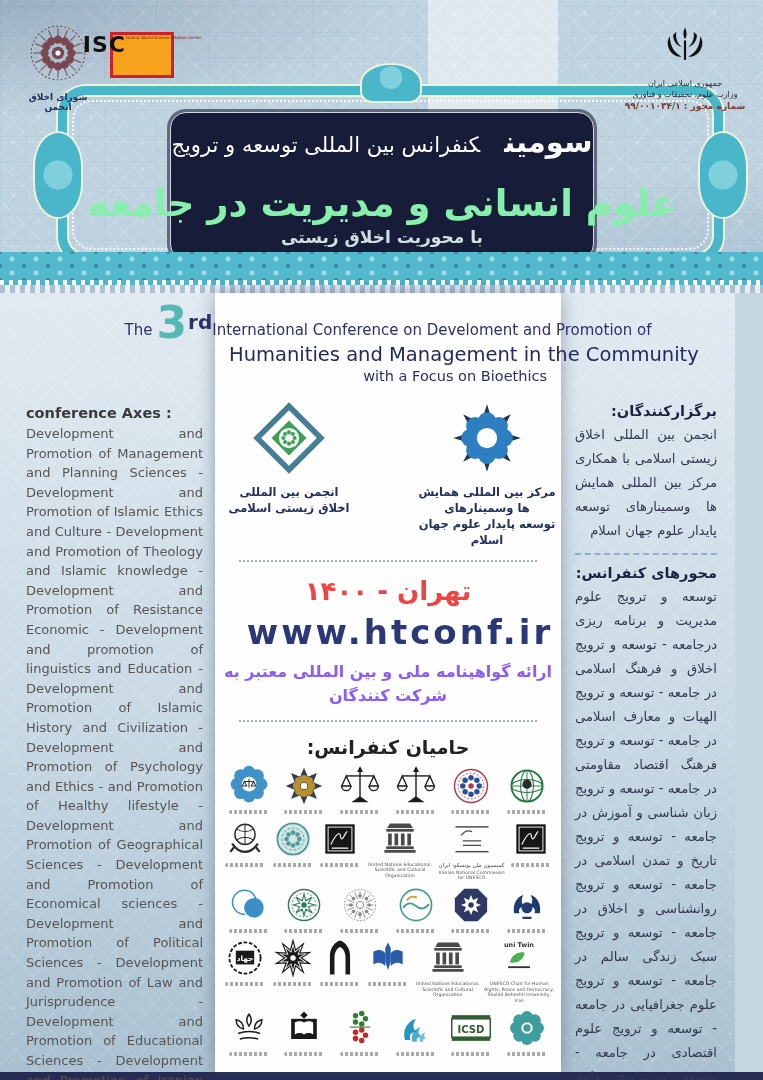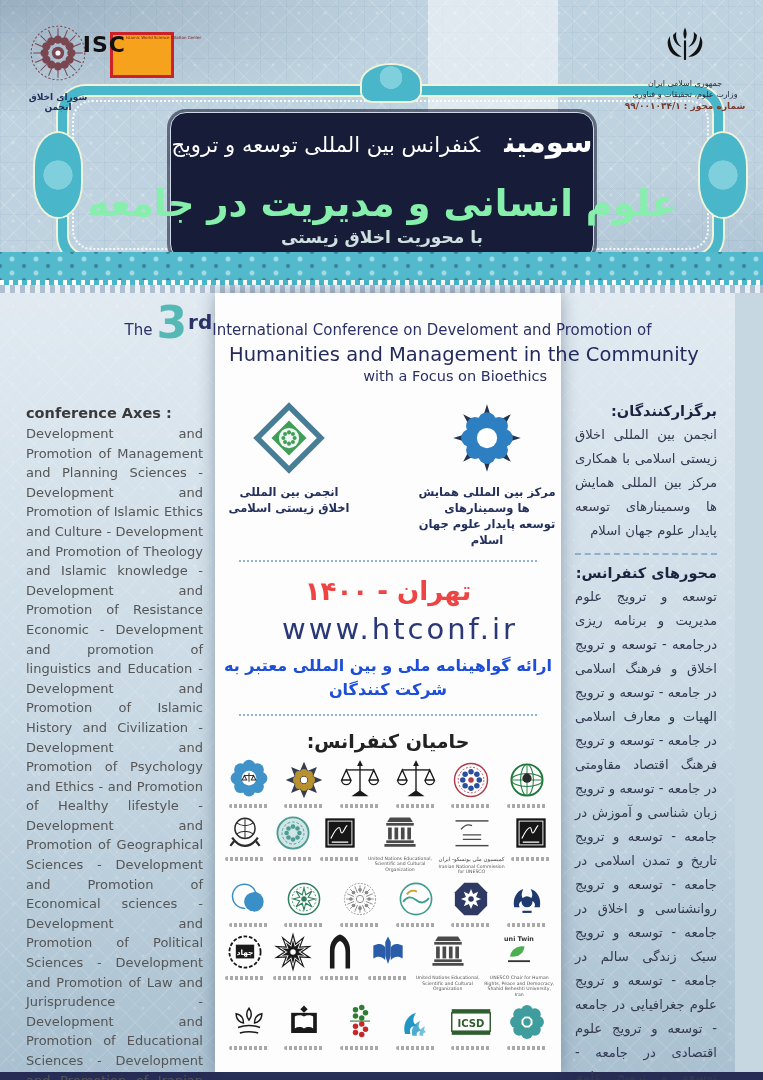--- a/index.html
+++ b/index.html
@@ -96,22 +96,22 @@
   .en-num{font-size:44px;font-weight:bold;color:#56b8b4;line-height:36px;margin:0 1px 0 4px;}
   .en-ord{font-size:20px;font-weight:bold;margin-top:-2px;}
   .en-line1 .rest{margin-top:14px;}
   .en-line2{font-size:19.5px;font-weight:normal;color:#232a5c;text-align:center;margin-top:2px;white-space:nowrap;}
   .en-line3{font-size:14.5px;text-align:right;margin-top:2px;}
   .org-logos{display:flex;justify-content:center;align-items:flex-start;gap:48px;margin-top:18px;}
   .org-item{text-align:center;width:150px;}
   .org-caption{font-size:11.5px;font-weight:bold;color:#23305c;direction:rtl;line-height:16px;margin-top:6px;}
   .dot-sep{width:86%;border-top:2px dotted #8fb3d4;margin:12px 0 0;}
   .city-year{font-size:26px;font-weight:bold;color:#ef4444;direction:rtl;margin-top:14px;}
-  .website{font-size:29px;font-weight:normal;color:#2b3877;letter-spacing:3px;margin-top:6px;margin-left:24px;}
-  .cert{font-size:16px;font-weight:bold;color:#1d4ed8;direction:rtl;text-align:center;line-height:24px;margin-top:8px;}
+  .website{font-size:34px;font-weight:bold;color:#2b3877;letter-spacing:3px;margin-top:6px;margin-left:24px;}
+  .cert{font-size:16px;font-weight:bold;color:#8b5cf6;direction:rtl;text-align:center;line-height:24px;margin-top:8px;}
   .sponsors-heading{font-size:19px;font-weight:bold;color:#222;direction:rtl;margin-top:14px;}
   .sp-grid{width:334px;margin-top:6px;}
   .sp-row{display:flex;justify-content:space-around;align-items:flex-start;margin-bottom:3px;}
   .sp-cell{display:flex;flex-direction:column;align-items:center;width:52px;}
   .sp-cell.wide{width:78px;}
   .sp-cap{font-size:4.6px;line-height:5.4px;color:#555;text-align:center;margin-top:1px;}
   .sp-cap.fa{direction:rtl;font-size:5.5px;line-height:6.5px;color:#444;}
   .squig{width:40px;height:4px;margin-top:2px;
     background:repeating-linear-gradient(90deg,#8d8d8d 0 3px,transparent 3px 5px);border-radius:2px;opacity:.75;}
 

